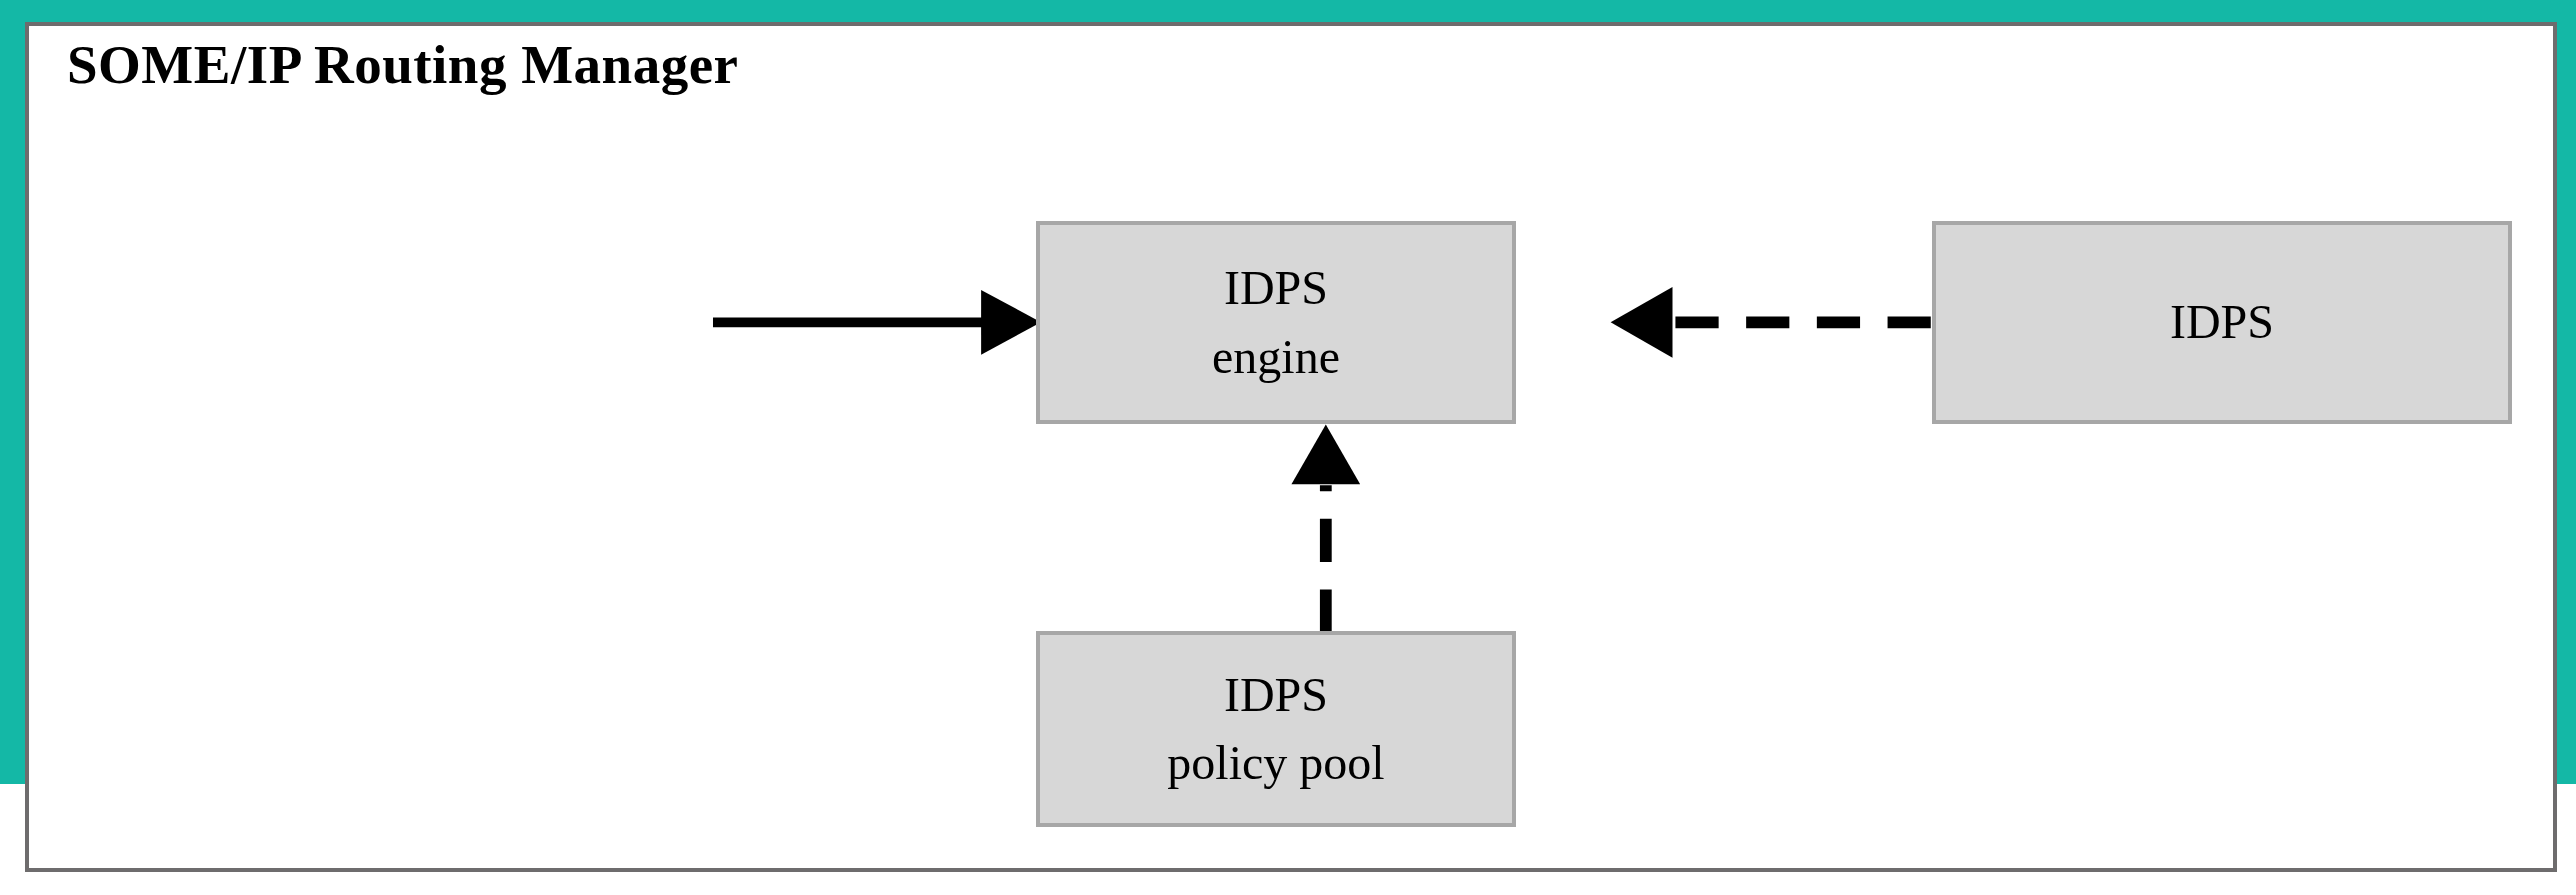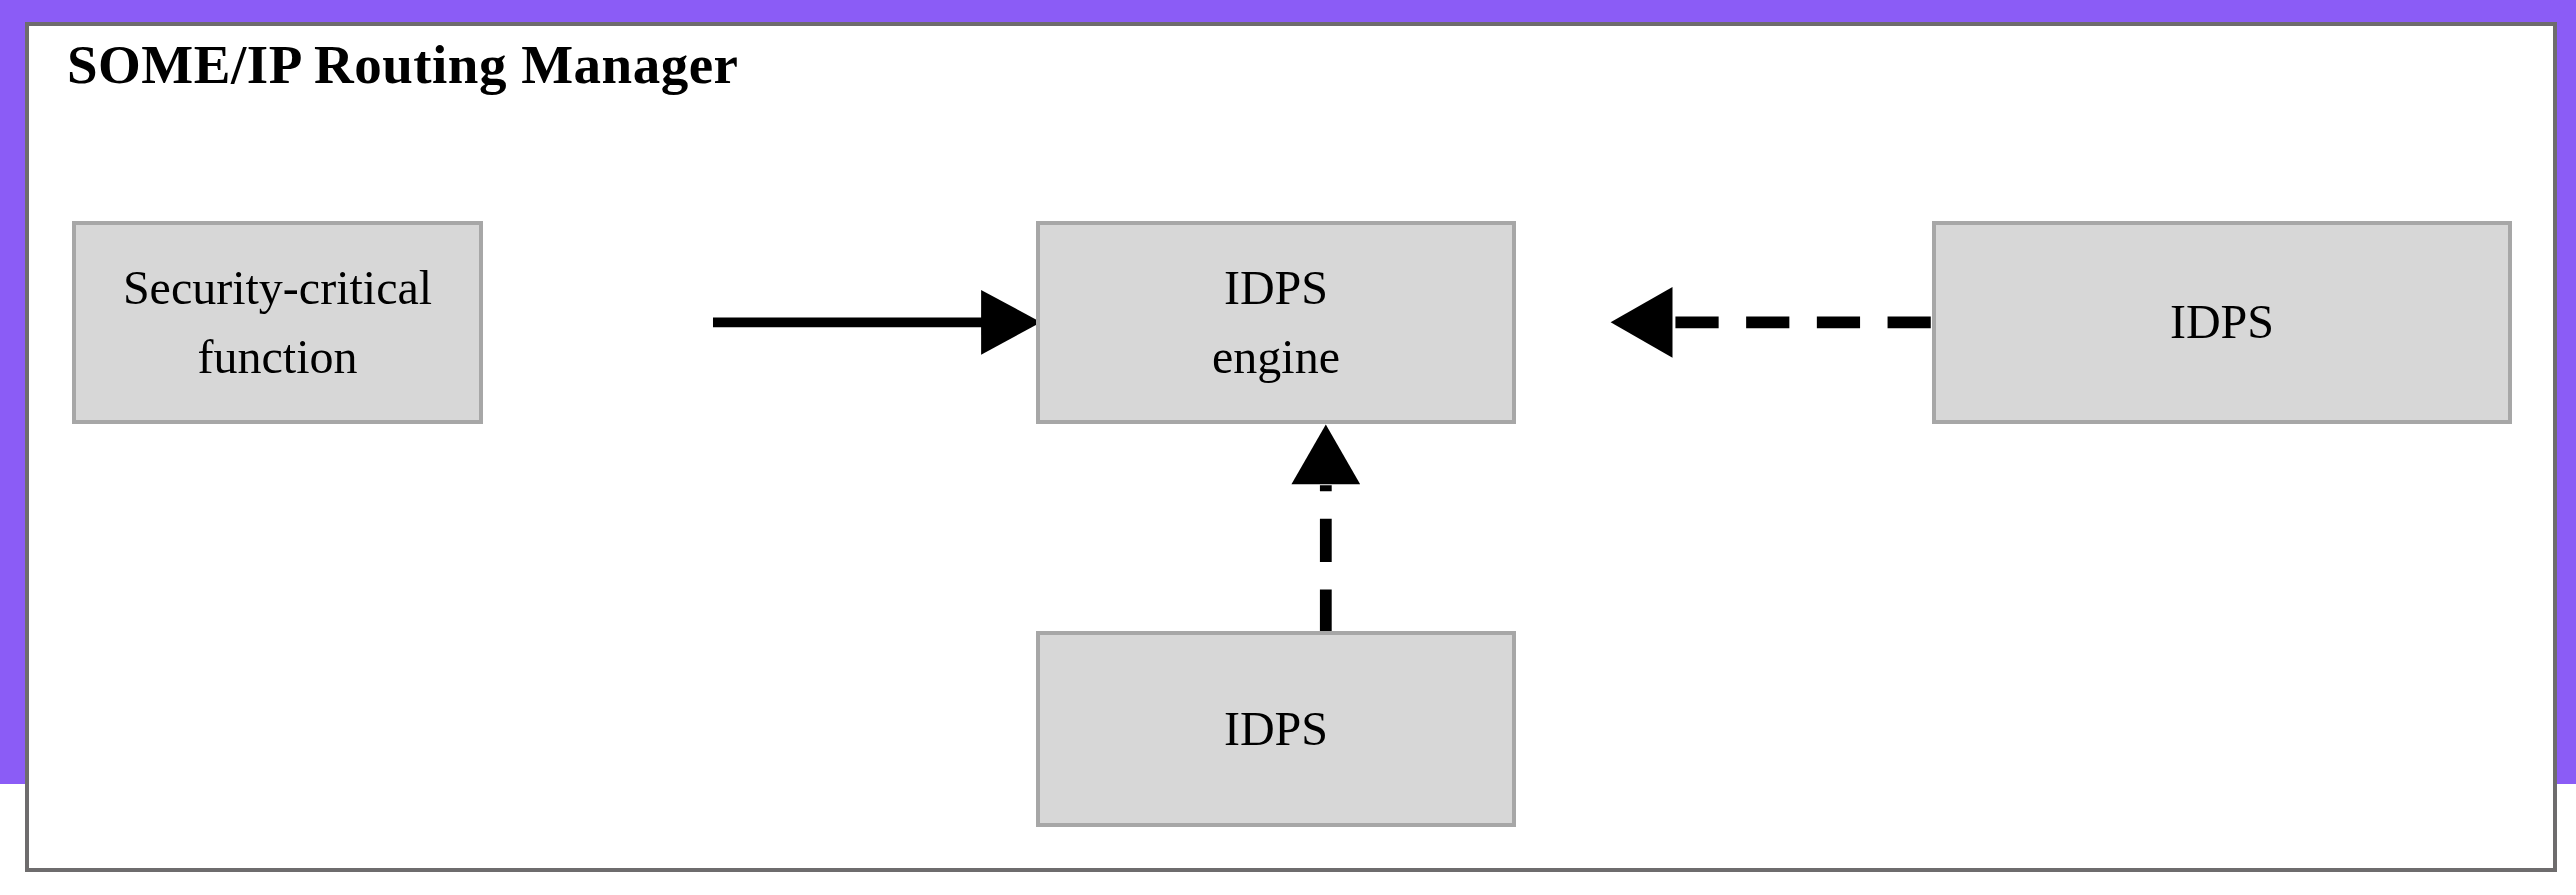--- a/index.html
+++ b/index.html
@@ -10,21 +10,21 @@
   body {
     width: 2576px;
     height: 896px;
     font-family: "Liberation Serif", "DejaVu Serif", serif;
     overflow: hidden;
   }
   #stage {
     position: relative;
     width: 2576px;
     height: 784px;
-    background: #8b5cf6;
+    background: #14b8a6;
   }
   .frame {
     position: absolute;
     left: 24.6px;
     top: 21.6px;
     width: 2532px;
     height: 850px;
     border: 4.9px solid #6e6c6d;
     background: #ffffff;
     box-sizing: border-box;
@@ -101,32 +101,29 @@
       <polygon points="1640,328 1703,292 1703,364" fill="#000000"></polygon>
     </g>
 
     <g>
       <line x1="1350" y1="644" x2="1350" y2="494" stroke="#000000" stroke-width="12" stroke-dasharray="44 28"></line>
       <polygon points="1350,432 1315,493 1385,493" fill="#000000"></polygon>
     </g>
 
   </svg>
 
-  <div class="node" id="node-security-critical-function">
-    <span>Security-critical</span>
-    <span class="line2">function</span>
-  </div>
 
   <div class="node" id="node-idps-engine">
     <span>IDPS</span>
     <span class="line2">engine</span>
   </div>
 
   <div class="node" id="node-idps-configuration">
     <span>IDPS</span>
   </div>
 
   <div class="node" id="node-idps-policy-pool">
     <span>IDPS</span>
+    <span class="line2">policy pool</span>
   </div>
 
 </div>
 
 
 </body></html>

